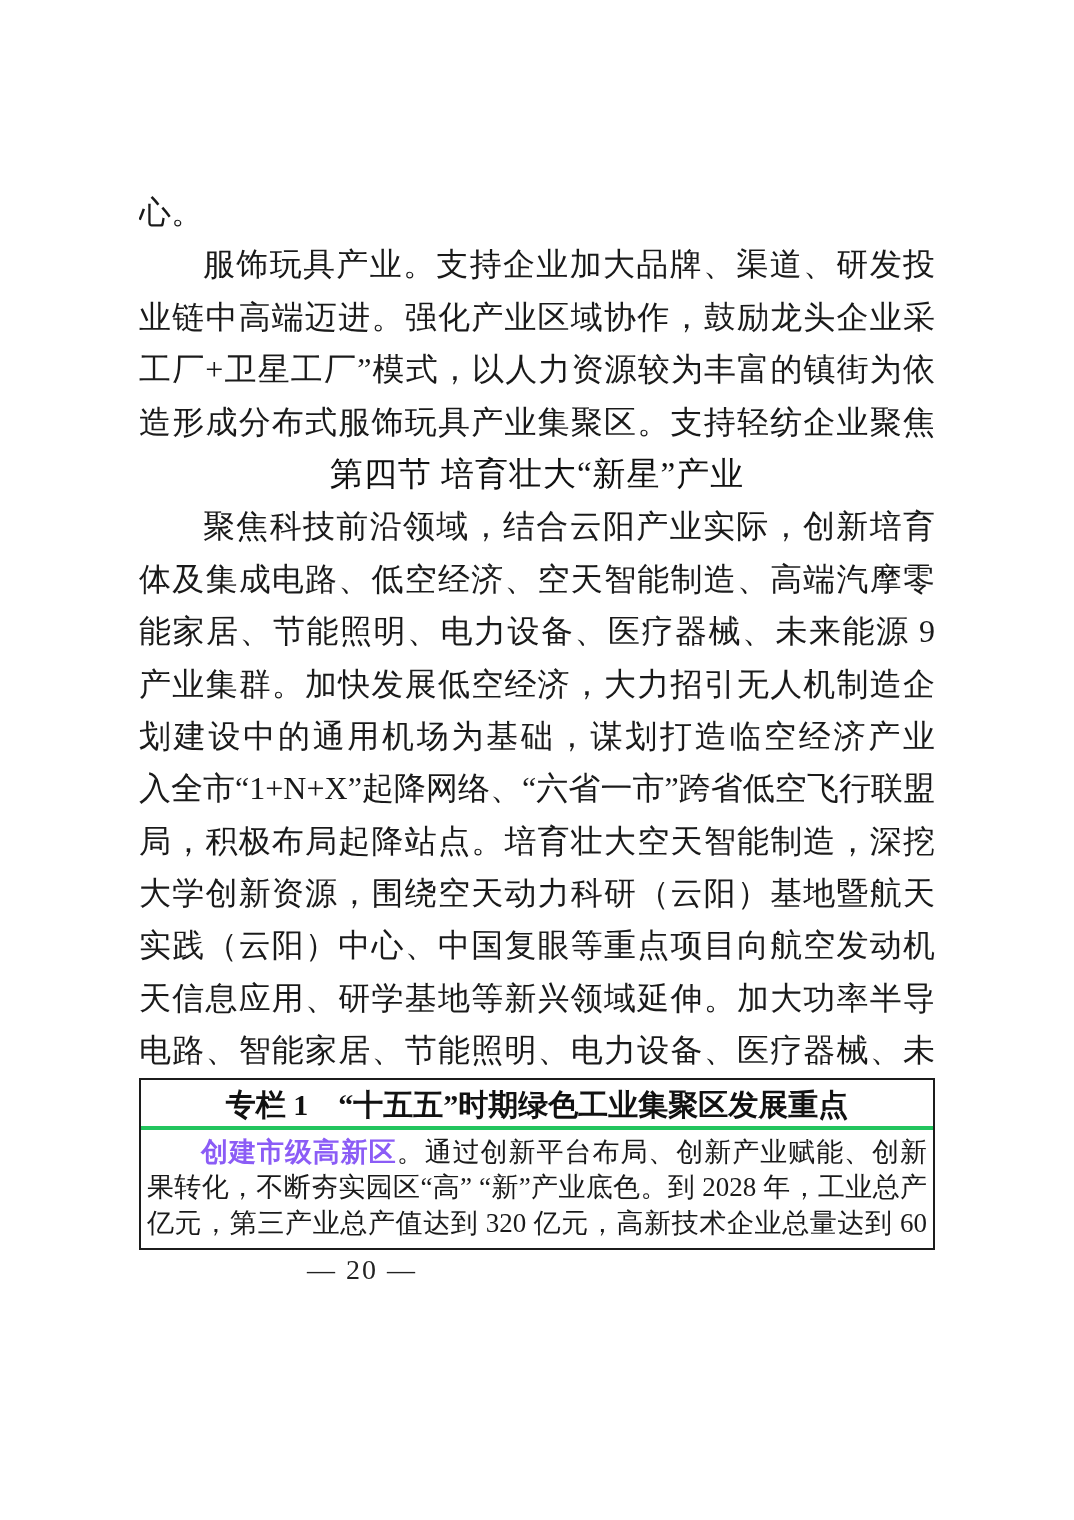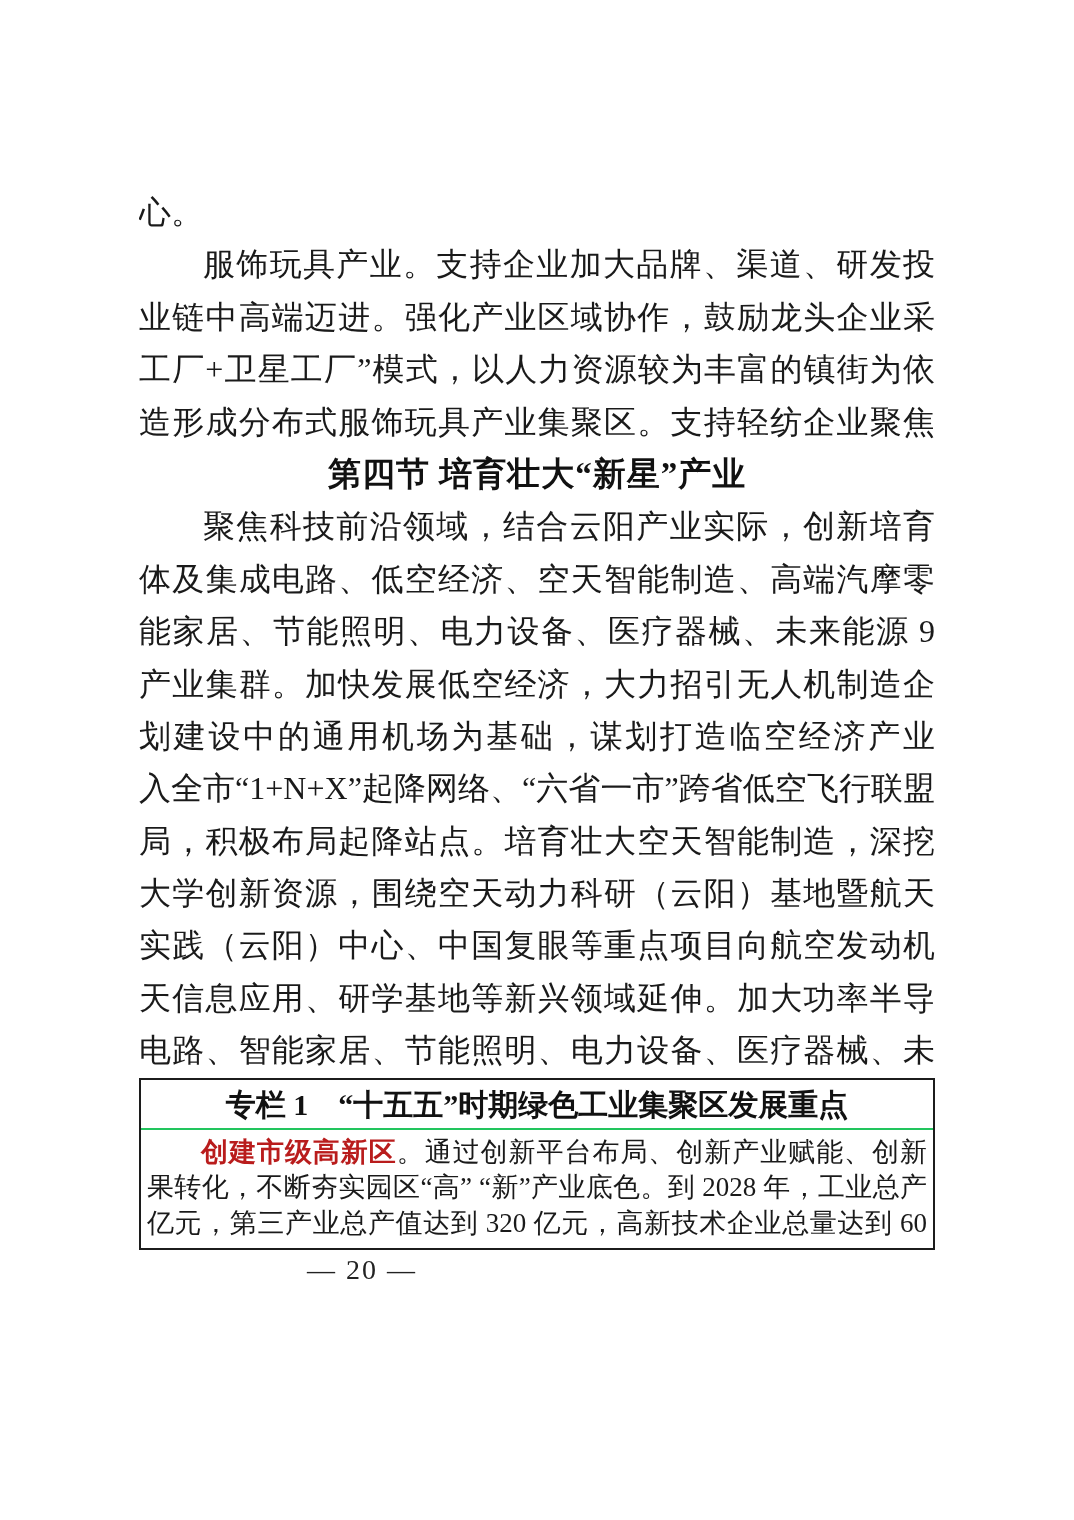--- a/index.html
+++ b/index.html
@@ -30,54 +30,54 @@
     text-align: left;
     text-align-last: left;
   }
   .line.indent {
     text-indent: 2em;
   }
   .heading {
     font-size: 33px;
     line-height: 52.4px;
     height: 52.4px;
-    font-weight: 700;
+    font-weight: 400;
     text-align-last: center;
     color: #111111;
     letter-spacing: 1px;
   }
   .column-box {
     margin-top: 1px;
     border: 2px solid #1c1c1c;
   }
   .box-title {
     font-size: 30px;
     font-weight: 700;
     text-align: center;
     line-height: 50px;
     height: 50px;
-    border-bottom: 2px solid #22c55e;
+    border-bottom: 4px solid #22c55e;
     color: #111111;
     overflow: hidden;
   }
   .box-body {
     padding: 5px 6px 7px 6px;
   }
   .box-line {
     font-size: 27px;
     line-height: 35.6px;
     height: 35.6px;
     overflow: hidden;
     text-align: justify;
     text-align-last: justify;
     text-justify: inter-ideograph;
     color: #1a1a1a;
   }
   .box-line.indent { text-indent: 2em; }
-  .box-line .lead-bold { font-weight: 700; color: #b91c1c; }
+  .box-line .lead-bold { font-weight: 700; color: #8b5cf6; }
   .footer {
     margin-top: 0;
     padding-left: 168px;
     font-size: 28px;
     line-height: 40px;
     color: #222222;
     letter-spacing: 2px;
   }
 </style>
 </head>

